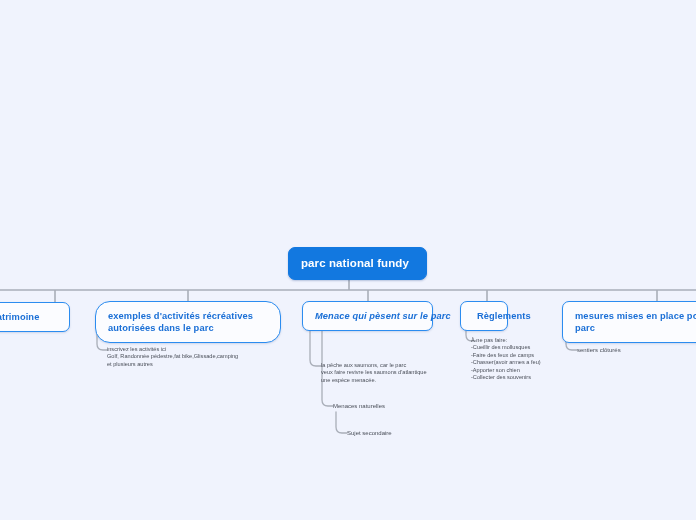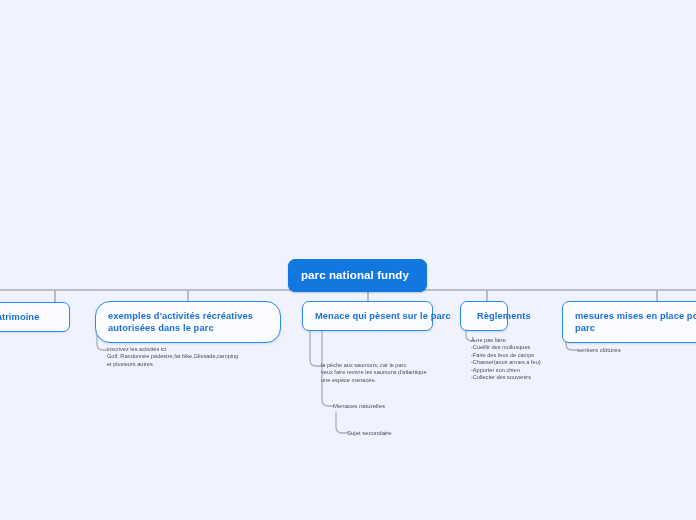--- a/index.html
+++ b/index.html
@@ -98,31 +98,31 @@
       <path d="M322 325 L322 400 Q322 406 328 406 L333 406"></path>
 
       <path d="M336 412 L336 427 Q336 433 342 433 L347 433"></path>
 
       <path d="M466 325 L466 335 Q466 341 472 341 L476 341"></path>
 
       <path d="M566 329 L566 344 Q566 350 572 350 L577 350"></path>
     </g>
   </svg>
 
-  <div class="node root" style="left:288px; top:259px;padding-left:12px;">parc national fundy</div>
+  <div class="node root" style="left:288px; top:247px;padding-left:12px;">parc national fundy</div>
 
   <div class="node branch" style="left:-48px; top:302px; width:118px;">nt du patrimoine</div>
 
   <div class="node branch wrap" style="left:95px; top:301px; width:186px;border-radius:15px;">exemples d'activités récréatives autorisées dans le parc</div>
 
   <div class="leaf" style="left:107px; top:346px; width:180px;">inscrivez les activités ici
 Golf, Randonnée pédestre,fat bike,Glissade,camping
 et plusieurs autres</div>
 
-  <div class="node branch" style="left:302px; top:301px; width:131px;">Menace qui pèsent sur le parc</div>
+  <div class="node branch" style="left:302px; top:301px; width:131px;font-style:italic;">Menace qui pèsent sur le parc</div>
 
   <div class="leaf" style="left:321px; top:362px; width:150px;">la pêche aux saumons, car le parc
 veux faire revivre les saumons d'atlantique
 une espèce menacée.</div>
 
   <div class="leaf sz6" style="left:333px; top:402px; width:120px;">Menaces naturelles</div>
 
   <div class="leaf sz6" style="left:347px; top:429px; width:120px;">Sujet secondaire</div>
 
   <div class="node branch" style="left:460px; top:301px; width:48px;padding-left:16px;">Règlements</div>

